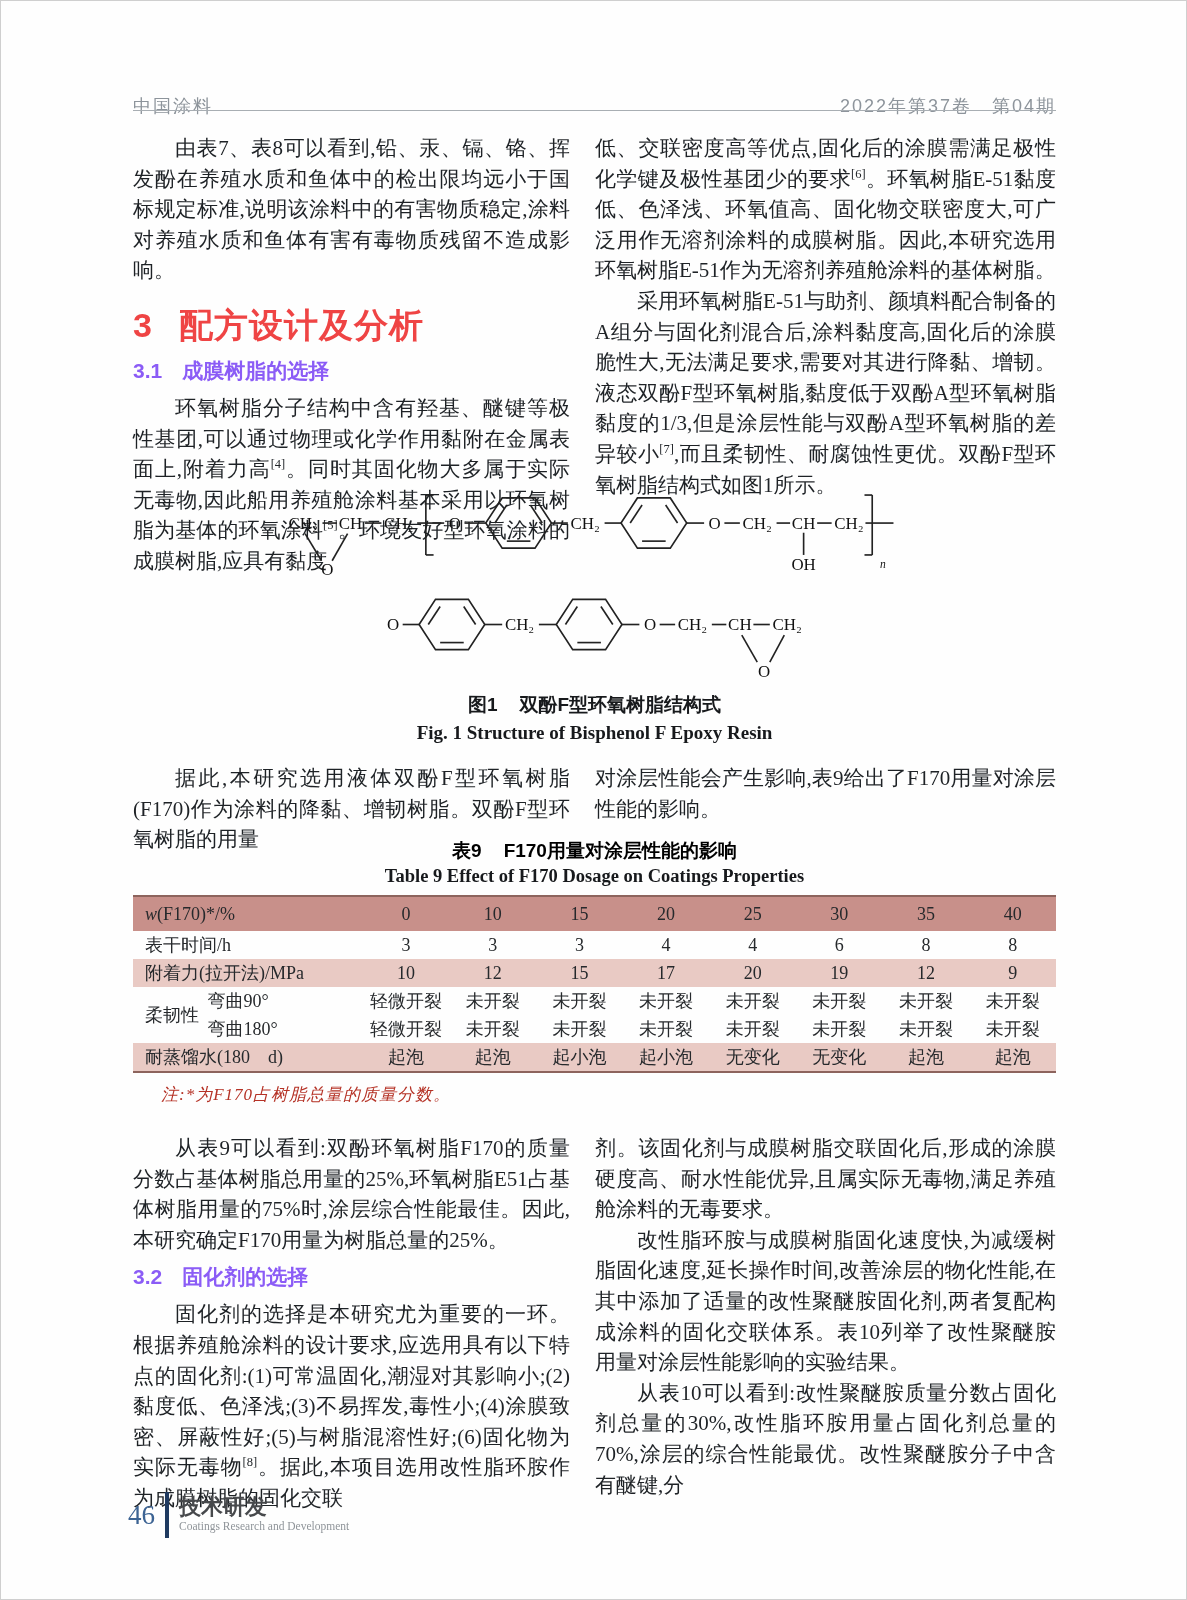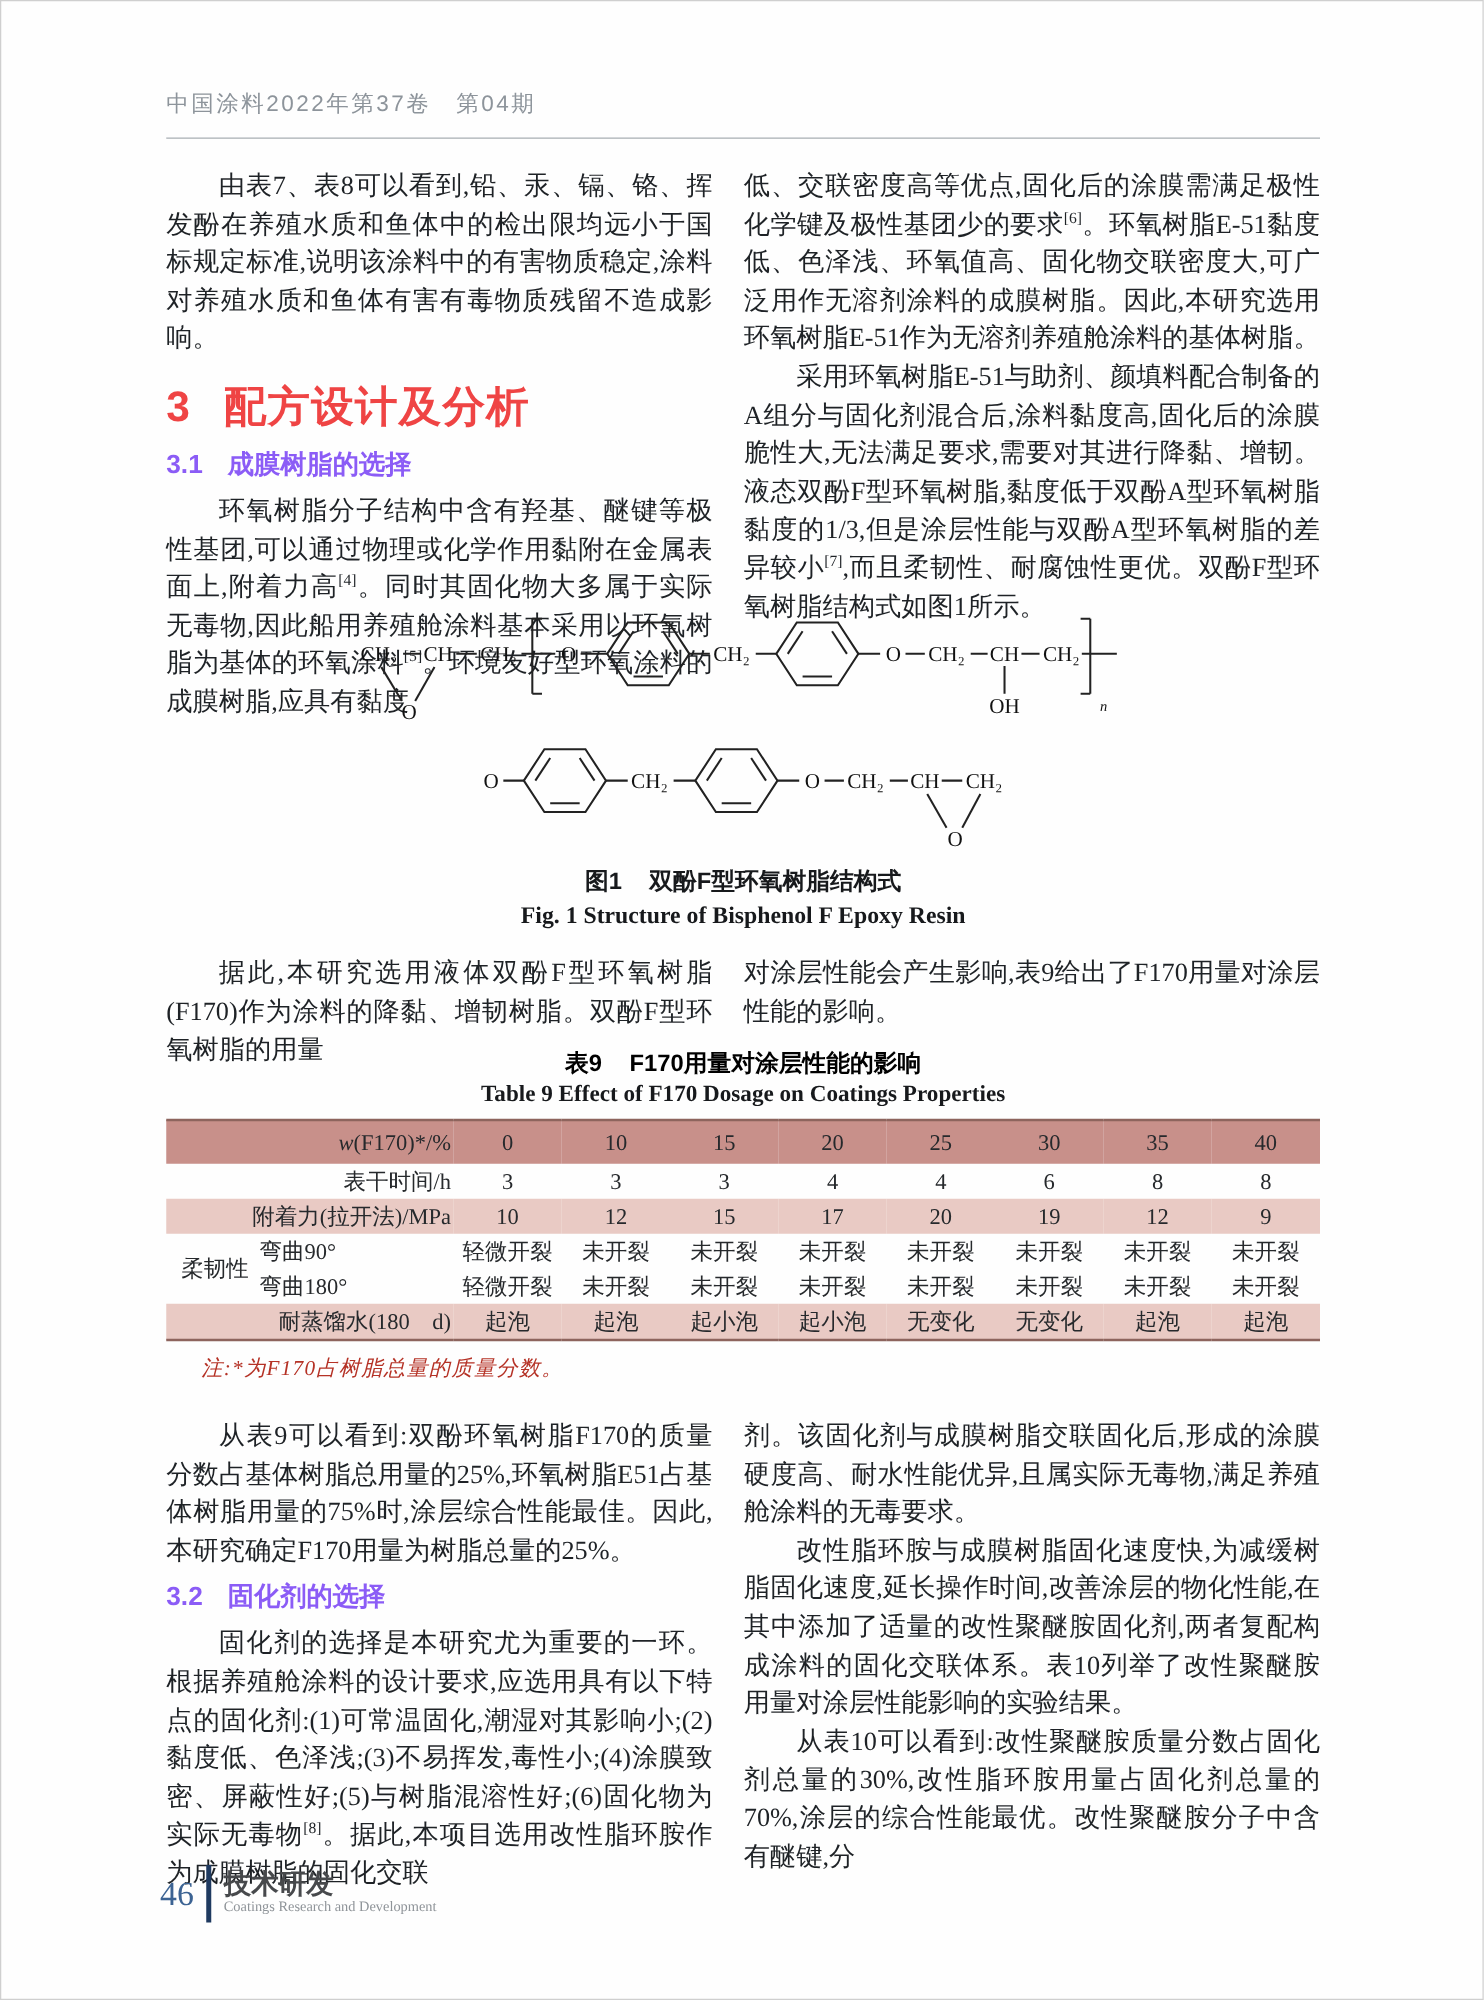--- a/index.html
+++ b/index.html
@@ -3,21 +3,21 @@
 <meta charset="utf-8">
 <style>
   html,body{margin:0;padding:0;background:#d8d8d8;}
   .page{
     position:relative;width:1187px;height:1600px;background:#fefefe;
     font-family:"Liberation Serif",serif;color:#1e2226;overflow:hidden;
     box-shadow:inset 0 0 0 1px #cfcfcf;
   }
   .abs{position:absolute;}
   
-  .pagehead{left:133px;top:71px;width:923px;display:flex;
+  .pagehead{left:133px;top:94px;width:923px;display:flex;justify-content:space-between;
     font-family:"Liberation Sans",sans-serif;font-size:18px;color:#8d949b;letter-spacing:2px;}
   .headrule{left:133px;top:110px;width:923px;height:0;border-top:1.5px solid #a8aeb3;}
   
   .cols{left:133px;width:923px;display:flex;gap:25px;}
   .col-l{width:437px;}
   .col-r{width:461px;}
   p.body{margin:0;font-size:21px;line-height:30.6px;text-align:justify;text-justify:inter-ideograph;}
   p.indent{text-indent:2em;}
   sup{font-size:12.5px;line-height:0;}
   h2.sec{margin:17px 0 8px 0;font-family:"Liberation Sans",sans-serif;font-weight:bold;
@@ -35,21 +35,21 @@
   .figcap-en{margin:4px 0 0 0;text-align:center;font-weight:bold;font-size:19px;color:#17191c;}
   
   .tabwrap{left:133px;top:838px;width:923px;}
   .tabcap-zh{margin:0;text-align:center;font-family:"Liberation Sans",sans-serif;font-weight:bold;
     font-size:19px;color:#000000;}
   .tabcap-en{margin:2px 0 8px 0;text-align:center;font-weight:bold;font-size:18.5px;color:#17191c;}
   table.t9{width:100%;border-collapse:collapse;font-size:18px;color:#26292c;
     border-top:2px solid #8d645d;border-bottom:2.5px solid #8d645d;}
   table.t9 td{padding:0 2px;height:28px;text-align:center;vertical-align:middle;}
   table.t9 tr.hdr td{height:34px;}
-  table.t9 td.lbl{text-align:right;padding-left:12px;}
+  table.t9 td.lbl{text-align:left;padding-left:12px;}
   table.t9 td.grp{text-align:left;padding-left:12px;}
   table.t9 td.sub{text-align:left;padding-left:4px;}
   tr.dark td{background:#c8908a;}
   tr.lite td{background:#e9cac4;}
   col.c-g{width:70px;} col.c-l{width:158px;} col.c-d{width:86px;}
   .note{margin:10px 0 0 28px;font-size:17px;color:#b53226;font-style:italic;letter-spacing:1px;}
   
   .pagefoot{left:128px;top:1492px;display:flex;align-items:center;}
   .pfnum{font-size:27px;color:#3c6393;margin-right:10px;}
   .pfbar{width:4px;height:46px;background:#1f3a60;margin-right:10px;}

